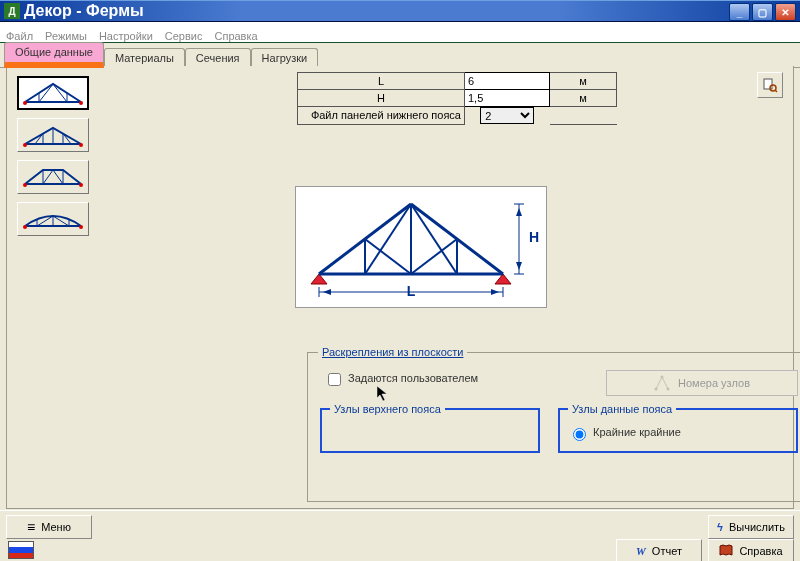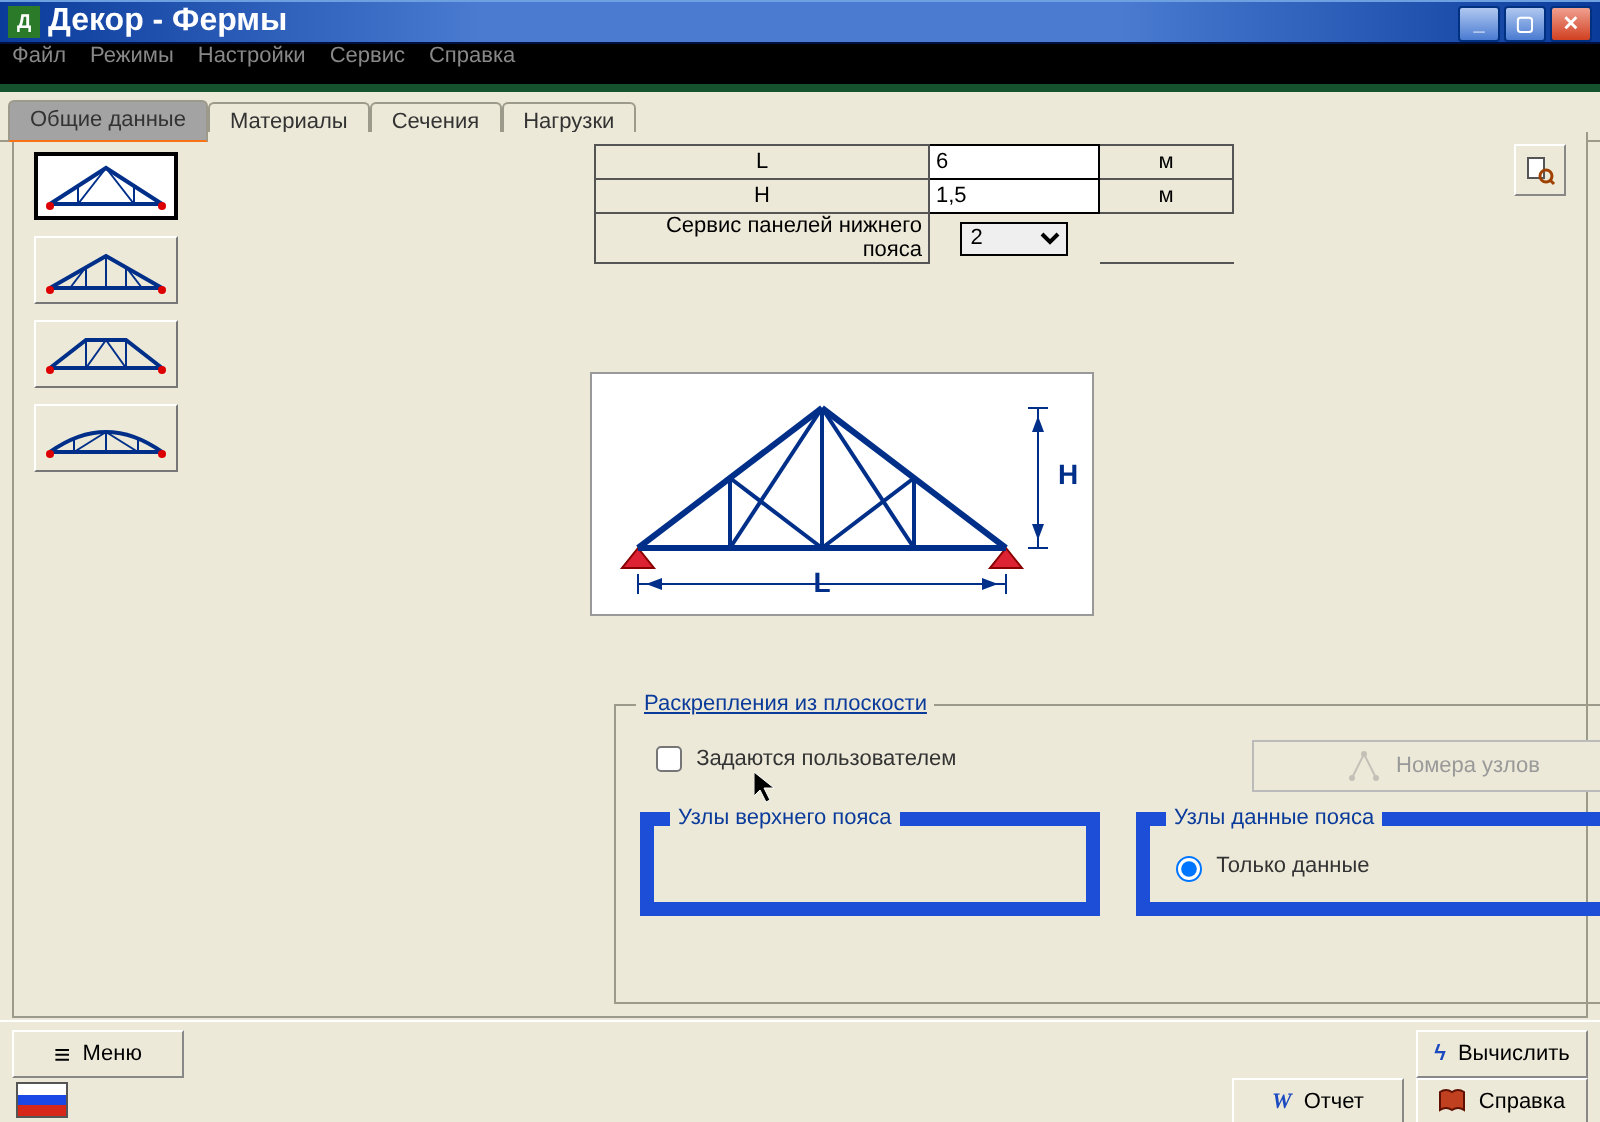--- a/index.html
+++ b/index.html
@@ -35,23 +35,23 @@
     width: 19px; height:16px; border:1px solid #003080;
     background: linear-gradient(#b0c8f0,#4a7bd1);
     border-radius:2px; display:flex; align-items:center; justify-content:center;
     font-family: Arial; font-size:10px; font-weight:bold; color:#fff;
     cursor:pointer;
   }
   .winbtn.close{ background: linear-gradient(#f0a090,#d04020);}
   .menubar {
     height: 20px;
     padding: 0 6px;
-    display:flex; align-items:flex-start; gap: 0;
-    background:#000000;
-    border-bottom: 4px solid #14532d;
+    display:flex; align-items:flex-end; gap: 0;
+    background:#ffffff;
+    border-bottom: 1px solid #14532d;
     color:#888;
   }
   .menubar span { margin-right: 12px; cursor:default;}
   .tabstrip {
     height: 22px;
     background:#ece9d8;
     display:flex; align-items:flex-end;
     padding: 2px 4px 0 4px;
     border-bottom: 1px solid #9c9a8b;
   }
@@ -61,21 +61,21 @@
     border-bottom:none;
     background:#ece9d8;
     margin-right:0px;
     position:relative;
     top:1px;
     border-top-left-radius:3px;
     border-top-right-radius:3px;
     color:#333;
     cursor:pointer;
   }
-  .tab.active { background:#a3a3a3; z-index:2; border-bottom:1px solid #f97316;}
+  .tab.active { background:#f9a8d4; z-index:2; border-bottom:6px solid #f97316;}
   .workarea {
     position:absolute;
     top: 66px;
     left:6px;
     right:6px;
     bottom: 52px;
     border: 1px solid #9c9a8b;
     background:#ece9d8;
     box-sizing:border-box;
     border-top:none;
@@ -160,21 +160,21 @@
     width:190px; height:24px;
     border:1px solid #bbb;
     background:#ece9d8;
     color:#999;
     display:flex; align-items:center; justify-content:center;
     gap:8px;
   }
   .nodesbtn svg{ opacity:.4;}
   .inner-fs {
     display:inline-block; vertical-align:top;
-    border:7px solid #1d4ed8;
+    border:2px solid #1d4ed8;
     width:200px;
     padding:4px 8px 8px 8px;
     margin-top:4px;
   }
   .inner-fs legend{ padding:0 4px; font-size:11px; color:#0a3b9b;}
   .inner-fs label{ display:block; margin: 6px 0 2px 0;}
   .inner-fs input[type=radio]{ vertical-align:middle; margin-right:4px;}
   .statusbar {
     position:absolute; left:0; right:0; bottom:0; height:50px;
     border-top:1px solid #fff;
@@ -302,21 +302,21 @@
       <td class="label">L</td>
       <td class="val">6</td>
       <td class="unit">м</td>
     </tr>
     <tr>
       <td class="label">H</td>
       <td class="val">1,5</td>
       <td class="unit">м</td>
     </tr>
     <tr>
-      <td class="label" style="text-align:right;">Сервис панелей нижнего пояса</td>
+      <td class="label" style="text-align:right;">Файл панелей нижнего пояса</td>
       <td style="padding:0;border:none;">
         <select class="tinysel">
           <option>2</option>
         </select>
       </td>
       <td class="noborder" style="border-bottom:1px solid #555;"></td>
     </tr>
   </tbody>
     </table>
 
@@ -383,21 +383,21 @@
 
     <div style="display:flex; gap:14px;">
       <fieldset class="inner-fs">
         <legend>Узлы верхнего пояса</legend>
       </fieldset>
 
       <fieldset class="inner-fs" style="width:220px;">
         <legend>Узлы данные пояса</legend>
         <label>
           <input type="radio" name="bot" checked="" style="">
-          <span>Только данные</span>
+          <span>Крайние крайние</span>
         </label>
       </fieldset>
     </div>
   </fieldset>
 
   <svg class="cursor-arrow" viewBox="0 0 16 16">
     <polygon points="0,0 0,12 3,9 6,15 8,14 5,8 10,8" fill="#000" stroke="#fff" stroke-width="0.5"></polygon>
   </svg>
 
 </div>

